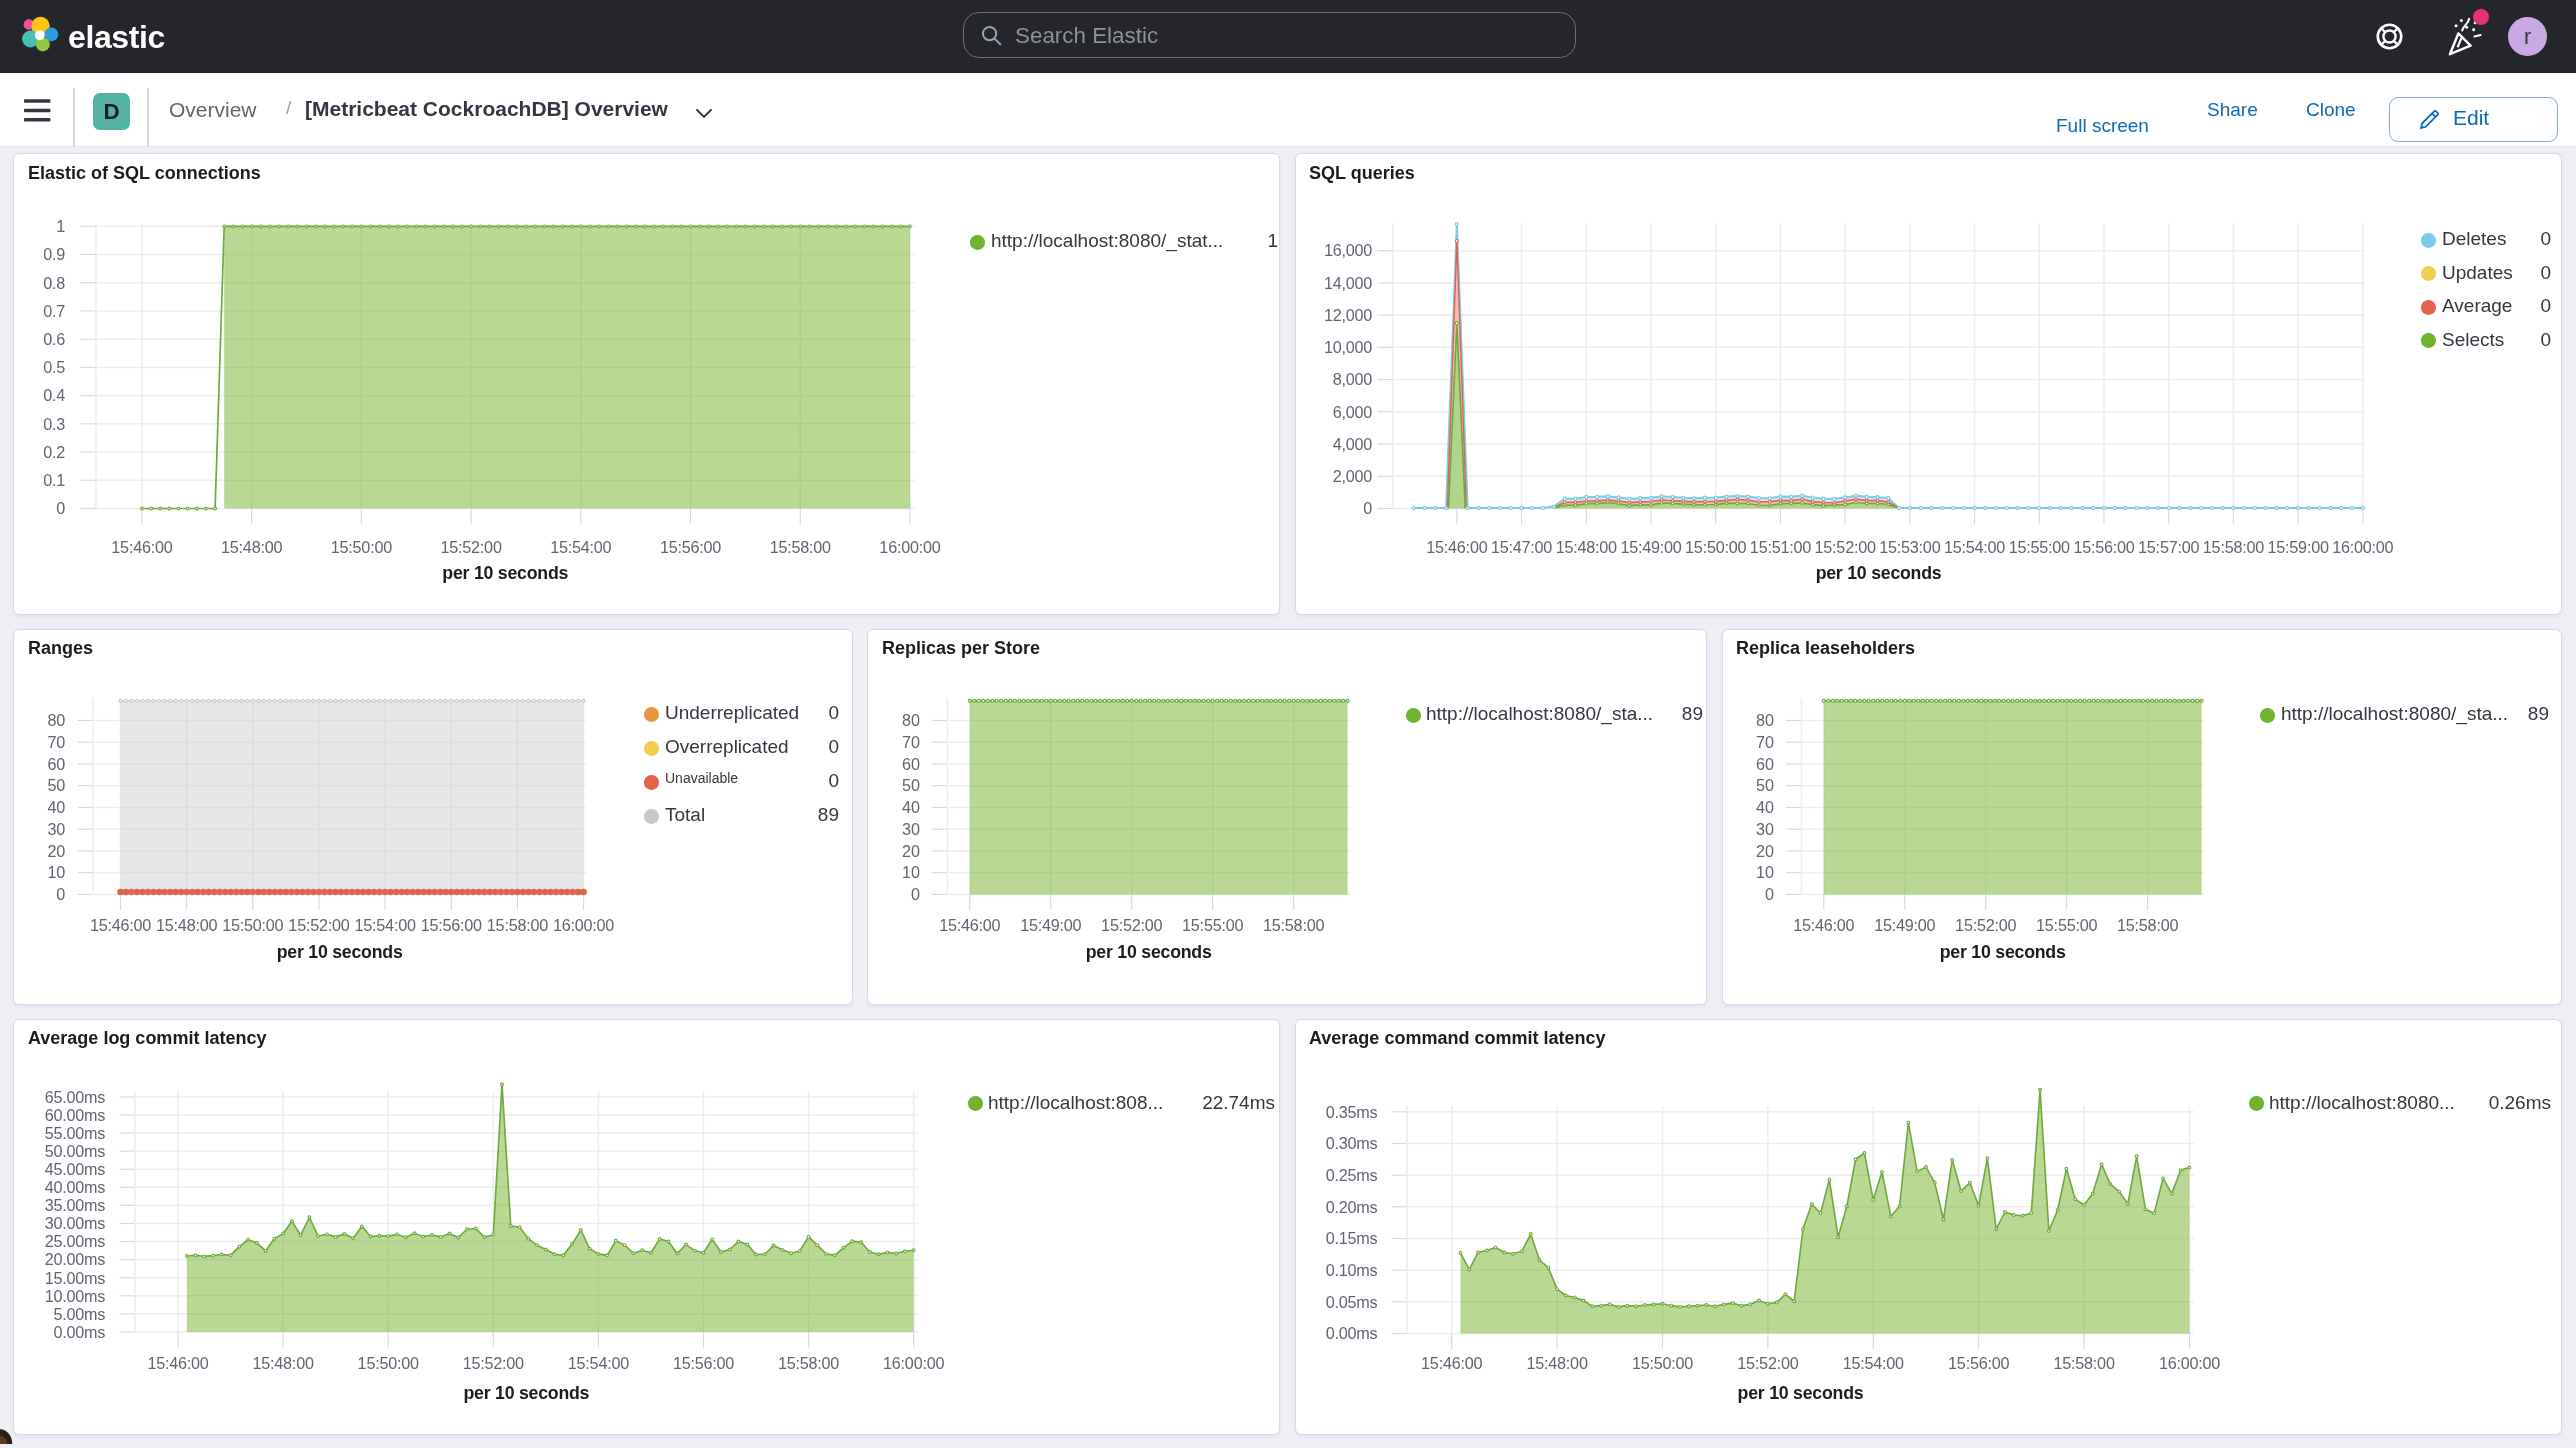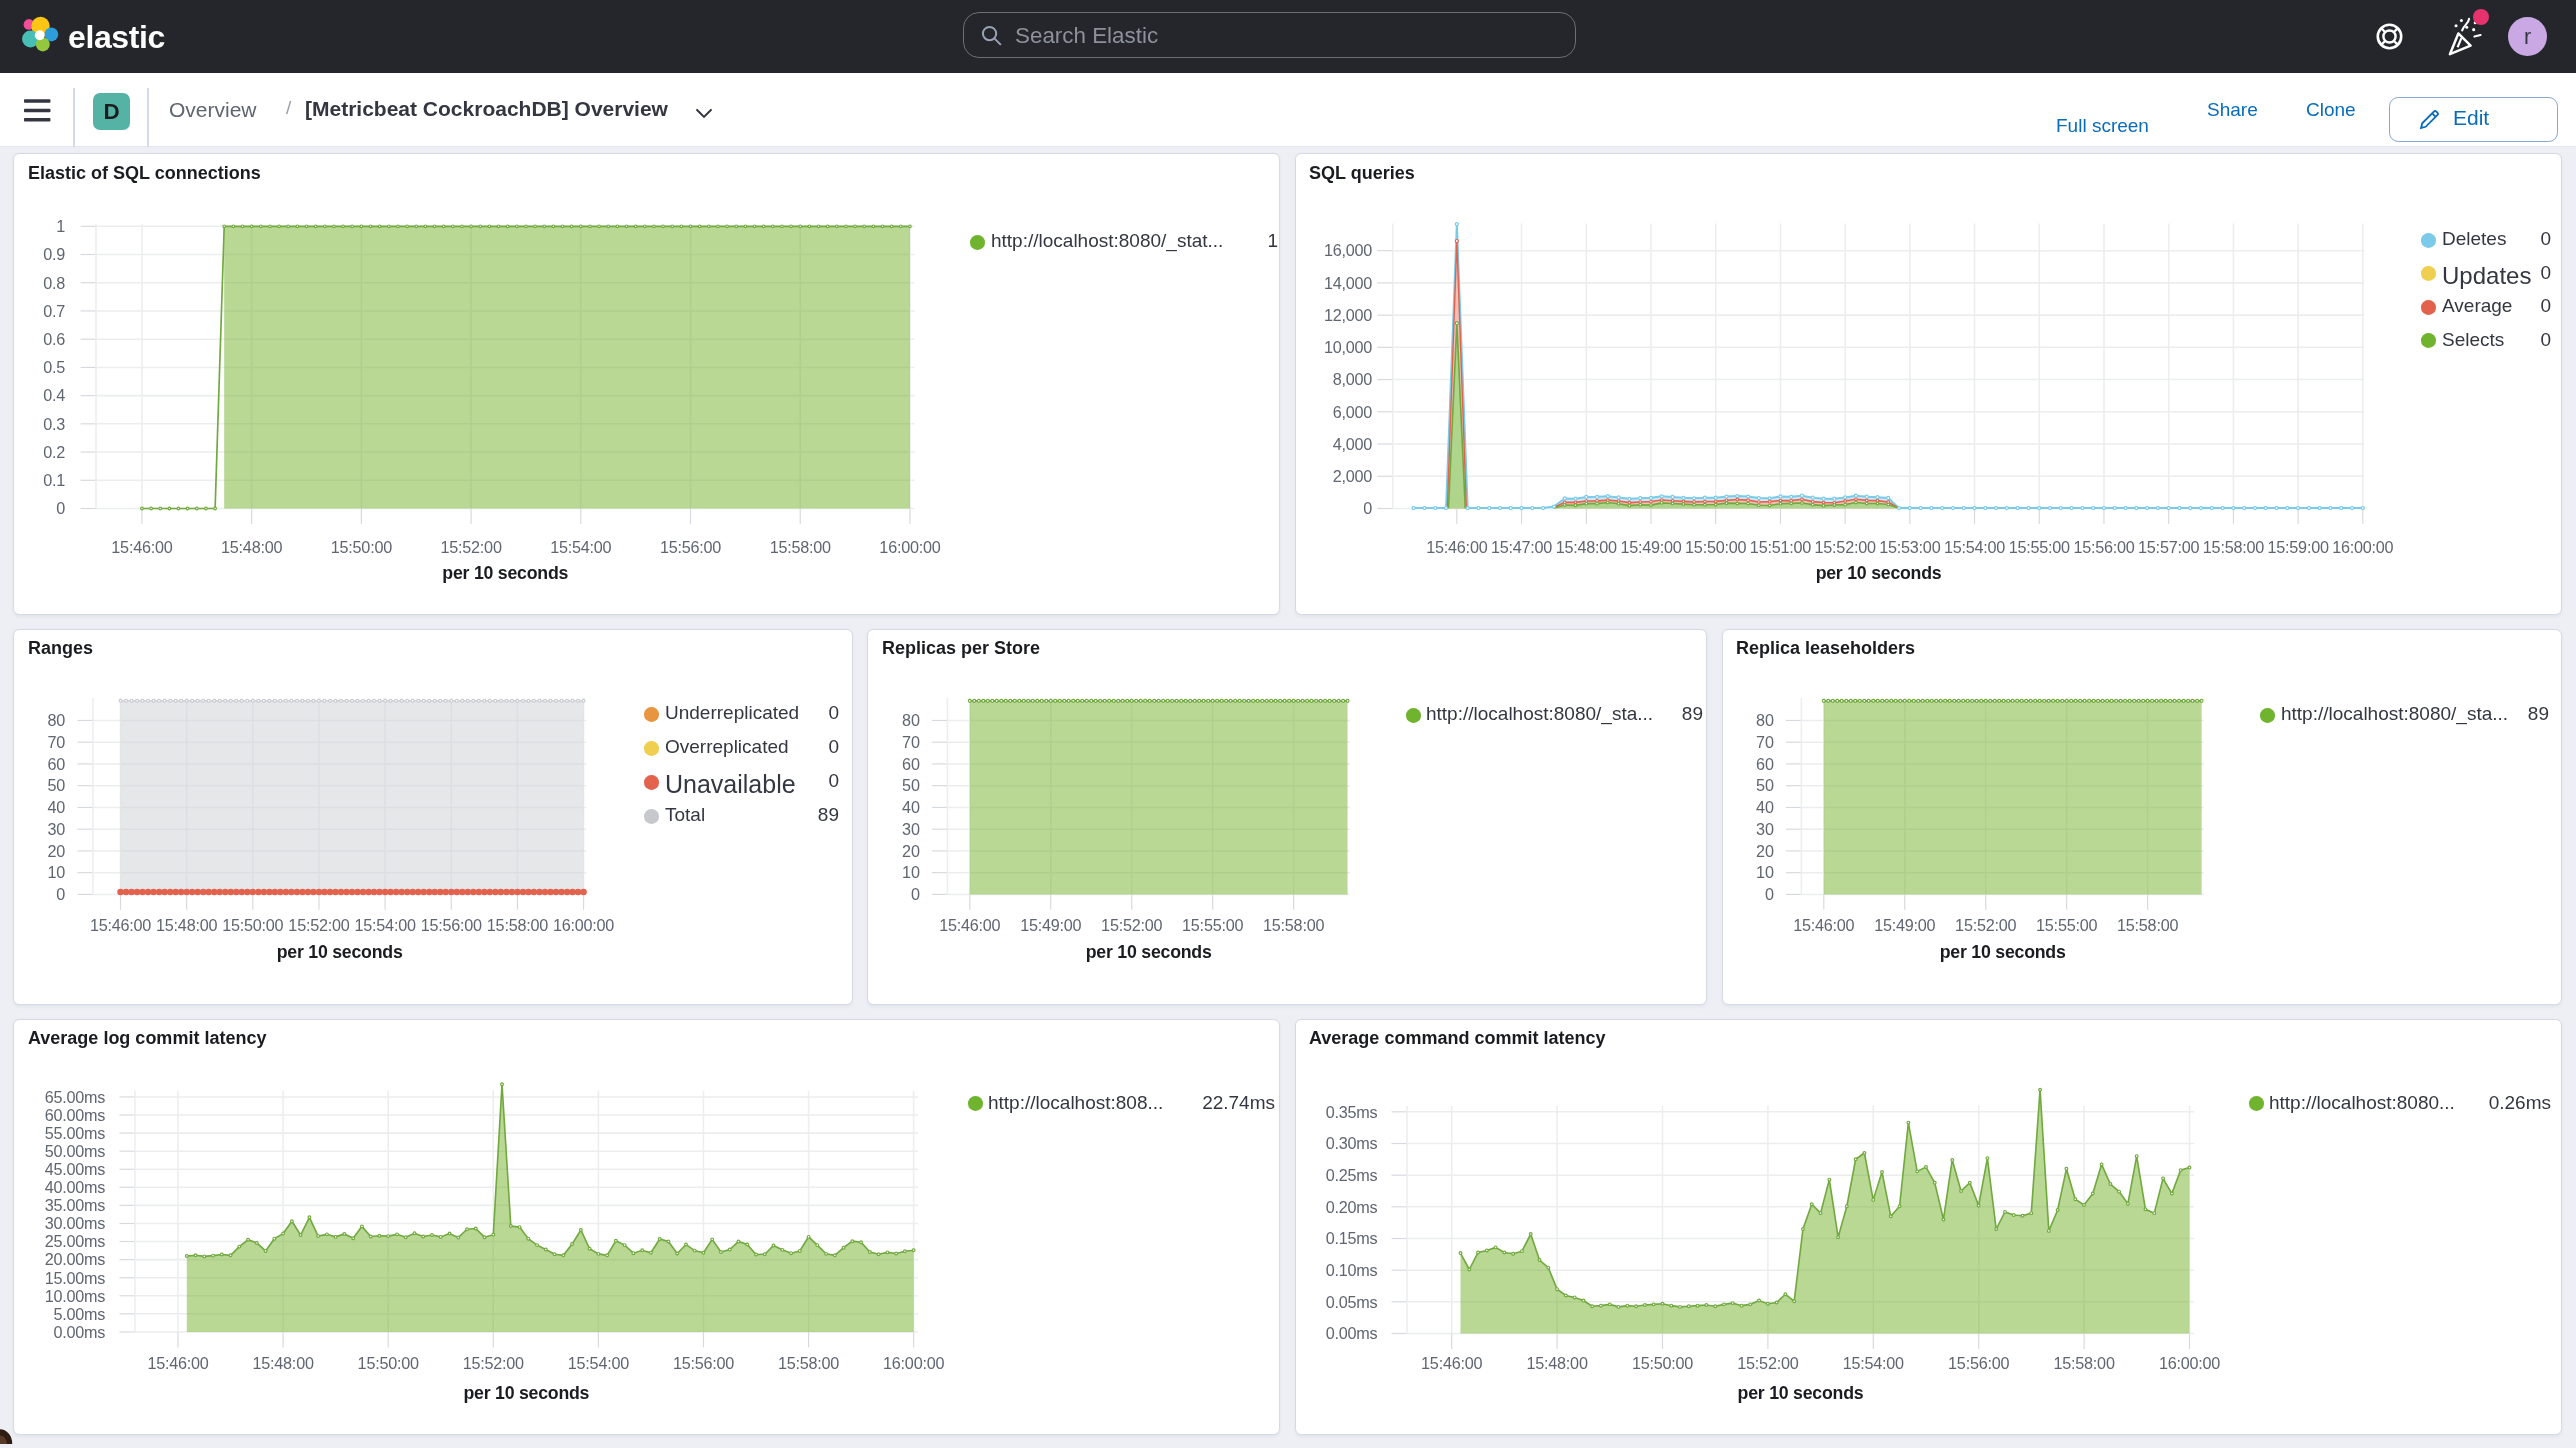--- a/index.html
+++ b/index.html
@@ -474,21 +474,21 @@
     <circle cx="2420.6" cy="653.0" r="1.7" fill="#fff" stroke="#71A93F" stroke-width="1.4"></circle>
     <circle cx="2434.5" cy="653.1" r="1.7" fill="#fff" stroke="#71A93F" stroke-width="1.4"></circle>
     <circle cx="2448.5" cy="654.3" r="1.7" fill="#fff" stroke="#71A93F" stroke-width="1.4"></circle>
     <circle cx="1889.0" cy="312.6" r="2.0" fill="#fff" stroke="#E2624D" stroke-width="1.5"></circle>
     <circle cx="1889.0" cy="419.2" r="2.0" fill="#fff" stroke="#71A93F" stroke-width="1.5"></circle>
   </svg>
 <div style="position:absolute;left:2421px;top:233px;width:14.7px;height:14.7px;border-radius:50%;background:#7CCAE9;"></div>
 <div style="position:absolute;left:2442px;top:228px;font-family:'Liberation Sans',sans-serif;font-size:19px;color:#343741;white-space:nowrap;">Deletes</div>
 <div style="position:absolute;left:2350px;top:228px;width:201px;text-align:right;font-family:'Liberation Sans',sans-serif;font-size:19px;color:#343741;">0</div>
 <div style="position:absolute;left:2421px;top:266px;width:14.7px;height:14.7px;border-radius:50%;background:#F0CE4F;"></div>
-<div style="position:absolute;left:2442px;top:262px;font-family:'Liberation Sans',sans-serif;font-size:24px;color:#343741;white-space:nowrap;">Updates</div>
+<div style="position:absolute;left:2442px;top:262px;font-family:'Liberation Sans',sans-serif;font-size:19px;color:#343741;white-space:nowrap;">Updates</div>
 <div style="position:absolute;left:2350px;top:262px;width:201px;text-align:right;font-family:'Liberation Sans',sans-serif;font-size:19px;color:#343741;">0</div>
 <div style="position:absolute;left:2421px;top:300px;width:14.7px;height:14.7px;border-radius:50%;background:#E2624D;"></div>
 <div style="position:absolute;left:2442px;top:295px;font-family:'Liberation Sans',sans-serif;font-size:19px;color:#343741;white-space:nowrap;">Average</div>
 <div style="position:absolute;left:2350px;top:295px;width:201px;text-align:right;font-family:'Liberation Sans',sans-serif;font-size:19px;color:#343741;">0</div>
 <div style="position:absolute;left:2421px;top:333px;width:14.7px;height:14.7px;border-radius:50%;background:#6FB32E;"></div>
 <div style="position:absolute;left:2442px;top:329px;font-family:'Liberation Sans',sans-serif;font-size:19px;color:#343741;white-space:nowrap;">Selects</div>
 <div style="position:absolute;left:2350px;top:329px;width:201px;text-align:right;font-family:'Liberation Sans',sans-serif;font-size:19px;color:#343741;">0</div>
 <svg style="position:absolute;left:0;top:0" width="2576" height="1448" viewBox="0 0 3340 1878">
     <line x1="100.0" y1="1160.0" x2="120.0" y2="1160.0" stroke="#D6D9DD" stroke-width="1.5"></line>
     <line x1="120.0" y1="1160.0" x2="760.0" y2="1160.0" stroke="#ECEDEF" stroke-width="2"></line>
@@ -716,21 +716,21 @@
     <circle cx="749.2" cy="1157.0" r="4.2" fill="#E2624D"></circle>
     <circle cx="756.4" cy="1157.0" r="4.2" fill="#E2624D"></circle>
   </svg>
 <div style="position:absolute;left:644px;top:707px;width:14.7px;height:14.7px;border-radius:50%;background:#E8953F;"></div>
 <div style="position:absolute;left:665px;top:702px;font-family:'Liberation Sans',sans-serif;font-size:19px;color:#343741;white-space:nowrap;">Underreplicated</div>
 <div style="position:absolute;left:638px;top:702px;width:201px;text-align:right;font-family:'Liberation Sans',sans-serif;font-size:19px;color:#343741;">0</div>
 <div style="position:absolute;left:644px;top:741px;width:14.7px;height:14.7px;border-radius:50%;background:#F0CE4F;"></div>
 <div style="position:absolute;left:665px;top:736px;font-family:'Liberation Sans',sans-serif;font-size:19px;color:#343741;white-space:nowrap;">Overreplicated</div>
 <div style="position:absolute;left:638px;top:736px;width:201px;text-align:right;font-family:'Liberation Sans',sans-serif;font-size:19px;color:#343741;">0</div>
 <div style="position:absolute;left:644px;top:775px;width:14.7px;height:14.7px;border-radius:50%;background:#E2624D;"></div>
-<div style="position:absolute;left:665px;top:770px;font-family:'Liberation Sans',sans-serif;font-size:25px;color:#343741;white-space:nowrap;">Unavailable</div>
+<div style="position:absolute;left:665px;top:770px;font-family:'Liberation Sans',sans-serif;font-size:14px;color:#343741;white-space:nowrap;">Unavailable</div>
 <div style="position:absolute;left:638px;top:770px;width:201px;text-align:right;font-family:'Liberation Sans',sans-serif;font-size:19px;color:#343741;">0</div>
 <div style="position:absolute;left:644px;top:809px;width:14.7px;height:14.7px;border-radius:50%;background:#C6C8CE;"></div>
 <div style="position:absolute;left:665px;top:804px;font-family:'Liberation Sans',sans-serif;font-size:19px;color:#343741;white-space:nowrap;">Total</div>
 <div style="position:absolute;left:638px;top:804px;width:201px;text-align:right;font-family:'Liberation Sans',sans-serif;font-size:19px;color:#343741;">89</div>
 <svg style="position:absolute;left:0;top:0" width="2576" height="1448" viewBox="0 0 3340 1878">
     <line x1="1208.3" y1="1160.0" x2="1228.3" y2="1160.0" stroke="#D6D9DD" stroke-width="1.5"></line>
     <line x1="1228.3" y1="1160.0" x2="1750.3" y2="1160.0" stroke="#ECEDEF" stroke-width="2"></line>
     <line x1="1208.3" y1="1131.8" x2="1228.3" y2="1131.8" stroke="#D6D9DD" stroke-width="1.5"></line>
     <line x1="1228.3" y1="1131.8" x2="1750.3" y2="1131.8" stroke="#ECEDEF" stroke-width="2"></line>
     <line x1="1208.3" y1="1103.6" x2="1228.3" y2="1103.6" stroke="#D6D9DD" stroke-width="1.5"></line>

